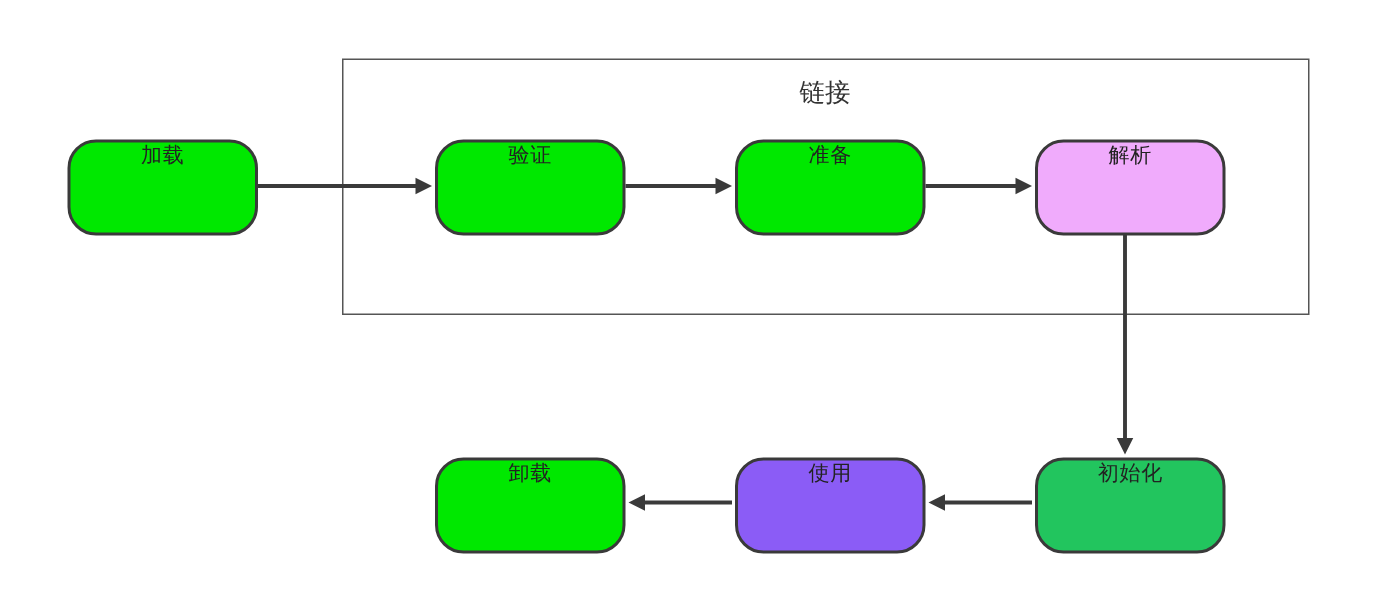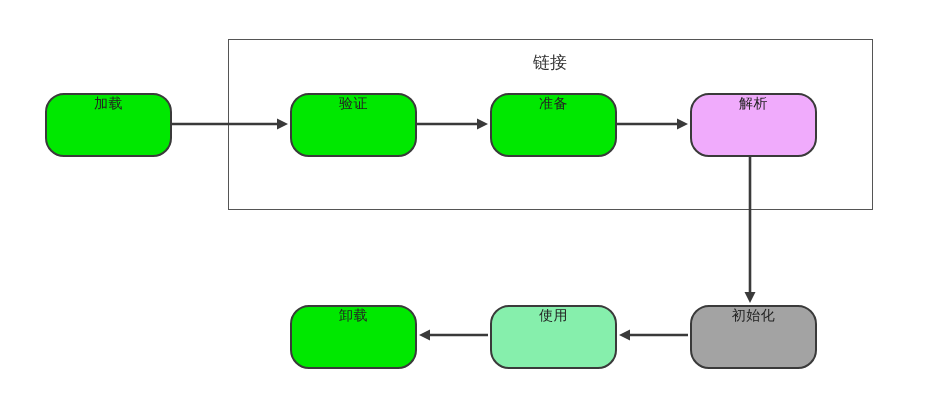--- a/index.html
+++ b/index.html
@@ -101,24 +101,24 @@
       </div>
       <div class="node" style="left: 290px; top: 93px; background: rgb(0, 232, 0); border-color: rgb(58, 58, 58); color: rgb(34, 34, 34); border-radius: 19px;">
         <span class="node-label">验证</span>
       </div>
       <div class="node" style="left: 490px; top: 93px; background: rgb(0, 232, 0); border-color: rgb(58, 58, 58); color: rgb(34, 34, 34);">
         <span class="node-label">准备</span>
       </div>
       <div class="node" style="left: 690px; top: 93px; background: #f0abfc; border-color: rgb(58, 58, 58); color: rgb(34, 34, 34);">
         <span class="node-label">解析</span>
       </div>
-      <div class="node" style="left: 690px; top: 305px; background: #a3a3a3; border-color: rgb(58, 58, 58); color: rgb(34, 34, 34);">
+      <div class="node" style="left: 690px; top: 305px; background: #22c55e; border-color: rgb(58, 58, 58); color: rgb(34, 34, 34);">
         <span class="node-label">初始化</span>
       </div>
-      <div class="node" style="left: 490px; top: 305px; background: #86efac; border-color: rgb(58, 58, 58); color: rgb(34, 34, 34);">
+      <div class="node" style="left: 490px; top: 305px; background: #8b5cf6; border-color: rgb(58, 58, 58); color: rgb(34, 34, 34);">
         <span class="node-label">使用</span>
       </div>
       <div class="node" style="left: 290px; top: 305px; background: rgb(0, 232, 0); border-color: rgb(58, 58, 58); color: rgb(34, 34, 34);">
         <span class="node-label">卸载</span>
       </div>
     </div>
 
 </div>
 
 </body></html>

